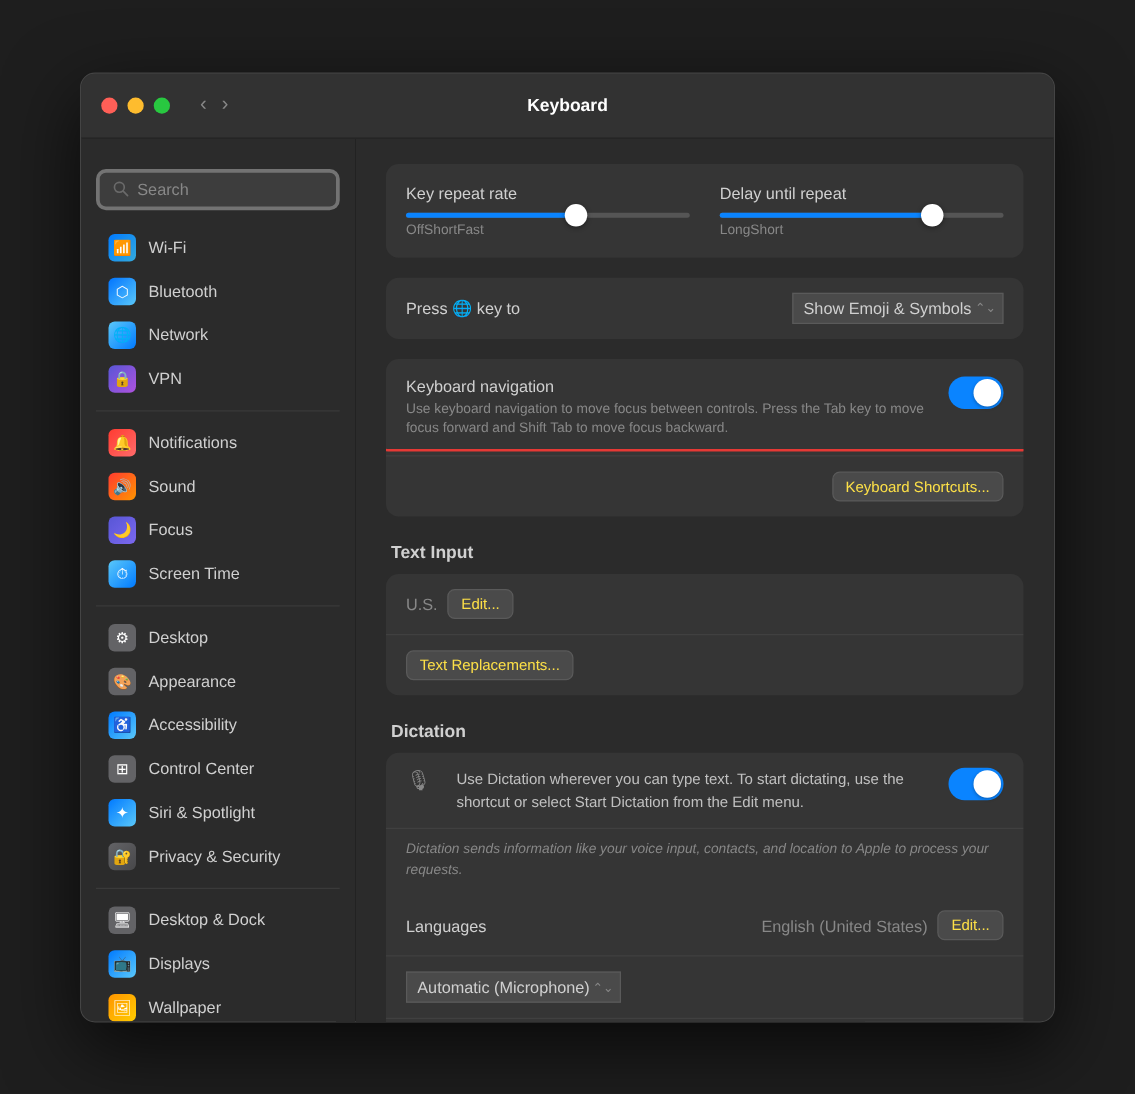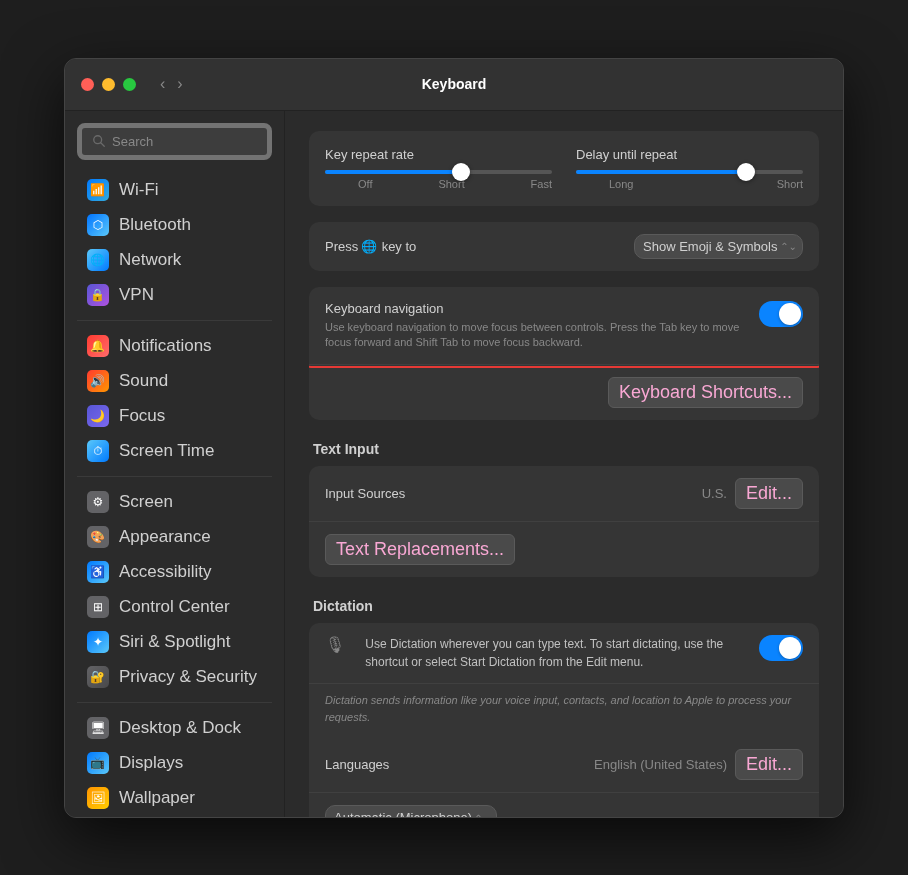--- a/index.html
+++ b/index.html
@@ -80,28 +80,29 @@
       padding: 12px 0;
     }
     .sidebar::-webkit-scrollbar { width: 6px; }
     .sidebar::-webkit-scrollbar-track { background: transparent; }
     .sidebar::-webkit-scrollbar-thumb { background: #555; border-radius: 3px; }
     .search-container {
       padding: 0 12px 12px 12px;
     }
     .search-box {
       background: #3d3d3d;
-      border: 5px solid #737373;
+      border: 3px solid #737373;
       border-radius: 8px;
       padding: 6px 10px;
       display: flex;
       align-items: center;
       gap: 6px;
       color: #888;
       font-size: 13px;
+      margin-top: 12px;
     }
     .search-icon-svg {
       width: 14px;
       height: 14px;
       opacity: 0.6;
     }
     .search-input-mock {
       color: #888;
       font-size: 13px;
     }
@@ -119,21 +120,21 @@
       height: 22px;
       border-radius: 5px;
       display: flex;
       align-items: center;
       justify-content: center;
       font-size: 13px;
       flex-shrink: 0;
     }
     .sidebar-label {
       color: #d0d0d0;
-      font-size: 17px;
+      font-size: 13px;
     }
     .sidebar-divider {
       height: 1px;
       background: #3a3a3a;
       margin: 8px 12px;
     }
     
     .icon-wifi { background: linear-gradient(135deg, #007AFF, #34AADC); }
     .icon-bluetooth { background: linear-gradient(135deg, #0074FF, #5AC8FA); }
     .icon-network { background: linear-gradient(135deg, #5AC8FA, #007AFF); }
@@ -212,23 +213,21 @@
       width: 18px;
       height: 18px;
       background: white;
       border-radius: 50%;
       position: absolute;
       top: -7px;
       box-shadow: 0 1px 4px rgba(0,0,0,0.4);
     }
     .slider-labels {
       display: flex;
-      justify-content: space-between;
       margin-top: 4px;
-      margin-left: 33px;
     }
     .slider-tick-label {
       color: #888;
       font-size: 11px;
     }
     .slider-group-label {
       color: #d0d0d0;
       font-size: 13px;
       margin-bottom: 8px;
     }
@@ -253,22 +252,22 @@
       right: 2px;
       box-shadow: 0 1px 3px rgba(0,0,0,0.3);
       transition: right 0.2s;
     }
 
     
     .settings-button {
       background: #4a4a4a;
       border: 1px solid #5a5a5a;
       border-radius: 6px;
-      color: #f9a8d4;
-      font-size: 18px;
+      color: #fde047;
+      font-size: 12px;
       padding: 4px 10px;
       cursor: pointer;
       white-space: nowrap;
     }
 
     
     .red-circle-overlay {
       position: absolute;
       border: 2.5px solid #e53935;
       border-radius: 50%;
@@ -289,21 +288,21 @@
       color: #d0d0d0;
       font-size: 14px;
       font-weight: 600;
       padding: 8px 0 8px 0;
     }
 
     
     .settings-dropdown {
       background: #4a4a4a;
       border: 1px solid #5a5a5a;
-      border-radius: 10px;
+      border-radius: 0;
       color: #d0d0d0;
       font-size: 13px;
       padding: 4px 24px 4px 8px;
       cursor: pointer;
       appearance: none;
       -webkit-appearance: none;
       position: relative;
     }
     .dropdown-wrapper {
       position: relative;
@@ -411,21 +410,21 @@
             <div class="sidebar-icon icon-focus" style="font-size: 12px; color: white;">🌙</div>
             <span class="sidebar-label">Focus</span>
           </div>
           <div class="sidebar-item">
             <div class="sidebar-icon icon-screentime" style="font-size: 12px; color: white;">⏱</div>
             <span class="sidebar-label">Screen Time</span>
           </div>
           <div class="sidebar-divider"></div>
           <div class="sidebar-item">
             <div class="sidebar-icon icon-general" style="font-size: 12px; color: white;">⚙</div>
-            <span class="sidebar-label">Screen</span>
+            <span class="sidebar-label">Desktop</span>
           </div>
           <div class="sidebar-item">
             <div class="sidebar-icon icon-appearance" style="font-size: 12px; color: white;">🎨</div>
             <span class="sidebar-label">Appearance</span>
           </div>
           <div class="sidebar-item">
             <div class="sidebar-icon icon-accessibility" style="font-size: 12px; color: white;">♿</div>
             <span class="sidebar-label">Accessibility</span>
           </div>
           <div class="sidebar-item">
@@ -524,21 +523,20 @@
         <div class="settings-row" style="justify-content:flex-end;">
           <button class="settings-button">Keyboard Shortcuts...</button>
         </div>
       </div>
 
       <div style="padding: 4px 0 8px 4px;">
         <span class="section-header">Text Input</span>
       </div>
       <div class="settings-section" style="margin-bottom:16px;">
         <div class="settings-row">
-          <span class="settings-row-label">Input Sources</span>
           <span class="settings-row-value">U.S.</span>
           <button class="settings-button">Edit...</button>
         </div>
         <div class="settings-row" style="justify-content:flex-start;">
           <button class="settings-button">Text Replacements...</button>
         </div>
       </div>
 
       <div style="padding: 4px 0 8px 4px;">
         <span class="section-header">Dictation</span>

